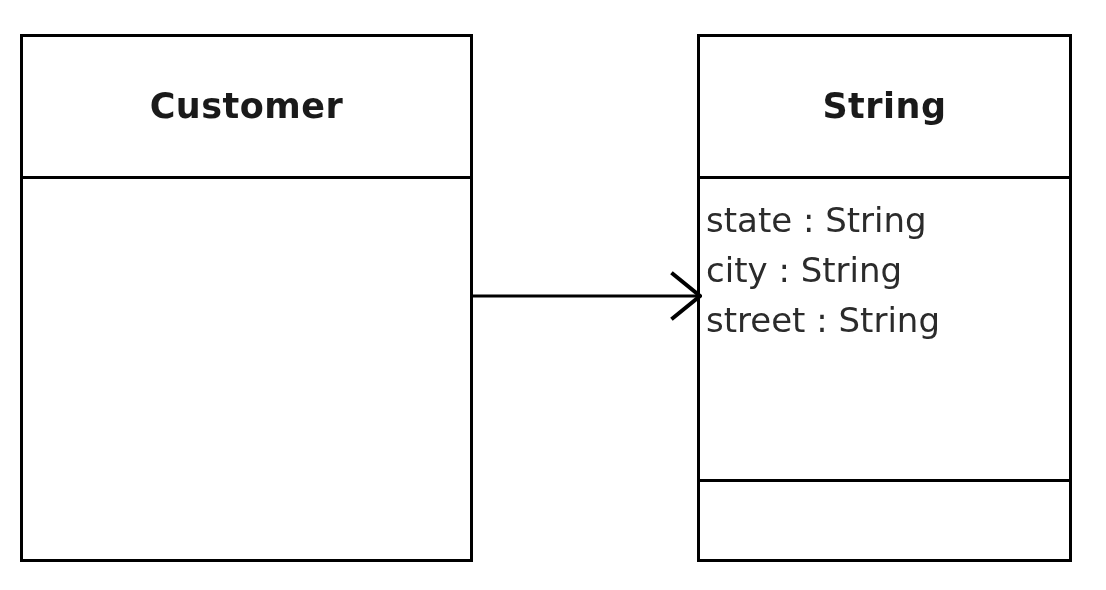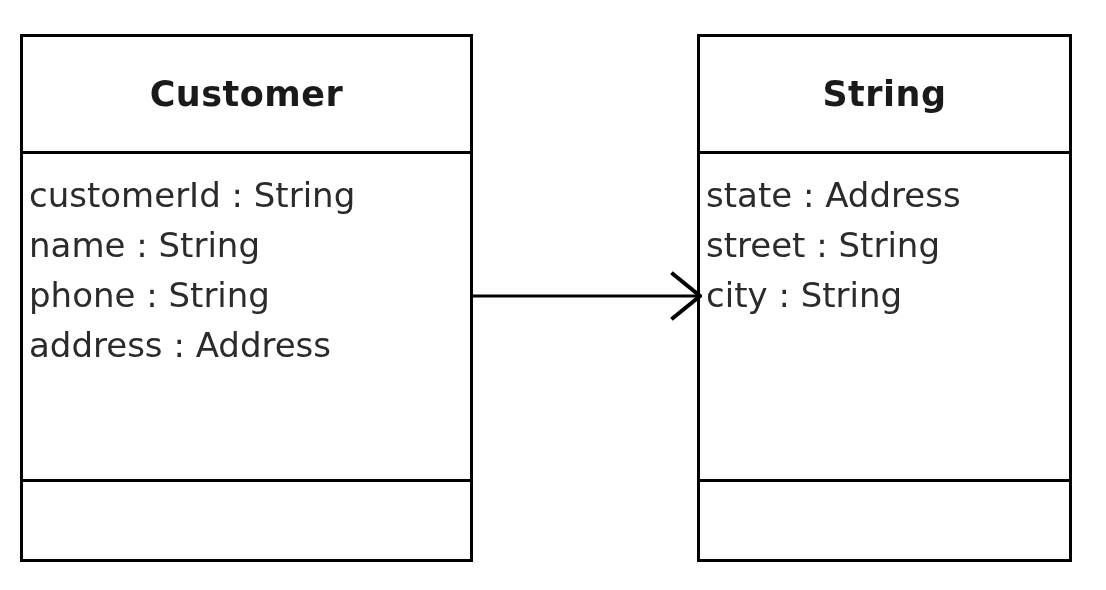--- a/index.html
+++ b/index.html
@@ -33,21 +33,21 @@
     left: 8px;
     top: 8px;
     width: 100%;
     height: 100%;
     background: #d4d4d4;
     z-index: -1;
   }
 
   .class-name-compartment {
     box-sizing: border-box;
-    height: 117px;
+    height: 142px;
     flex: none;
     display: flex;
     align-items: center;
     justify-content: center;
     border-bottom: 3px solid #000000;
   }
   .class-name {
     font-size: 35px;
     font-weight: bold;
     color: #1a1a1a;
@@ -104,40 +104,34 @@
 <body>
 
 <div id="canvas">
 
   <div class="uml-class" id="customer-class">
 
     <div class="class-name-compartment">
       <div class="class-name">Customer</div>
     </div>
 
-    <div class="class-attr-compartment">
-      <div class="attr-line">customerId : String</div>
-      <div class="attr-line">name : String</div>
-      <div class="attr-line">phone : String</div>
-      <div class="attr-line">address : Address</div>
-    </div>
 
     <div class="class-ops-compartment"></div>
   </div>
 
   <div class="uml-class" id="address-class">
 
     <div class="class-name-compartment">
       <div class="class-name">String</div>
     </div>
 
     <div class="class-attr-compartment">
-      <div class="attr-line">state : Address</div>
+      <div class="attr-line">state : String</div>
+      <div class="attr-line">city : String</div>
       <div class="attr-line">street : String</div>
-      <div class="attr-line">city : String</div>
     </div>
 
     <div class="class-ops-compartment"></div>
   </div>
 
   <svg id="association" viewBox="0 0 232 58">
     <line x1="0" y1="28" x2="229" y2="28" stroke="#000000" stroke-width="3"></line>
     <polyline points="203,6 230,28 203,50" fill="none" stroke="#000000" stroke-width="4" stroke-linecap="square" stroke-linejoin="miter"></polyline>
   </svg>
 

